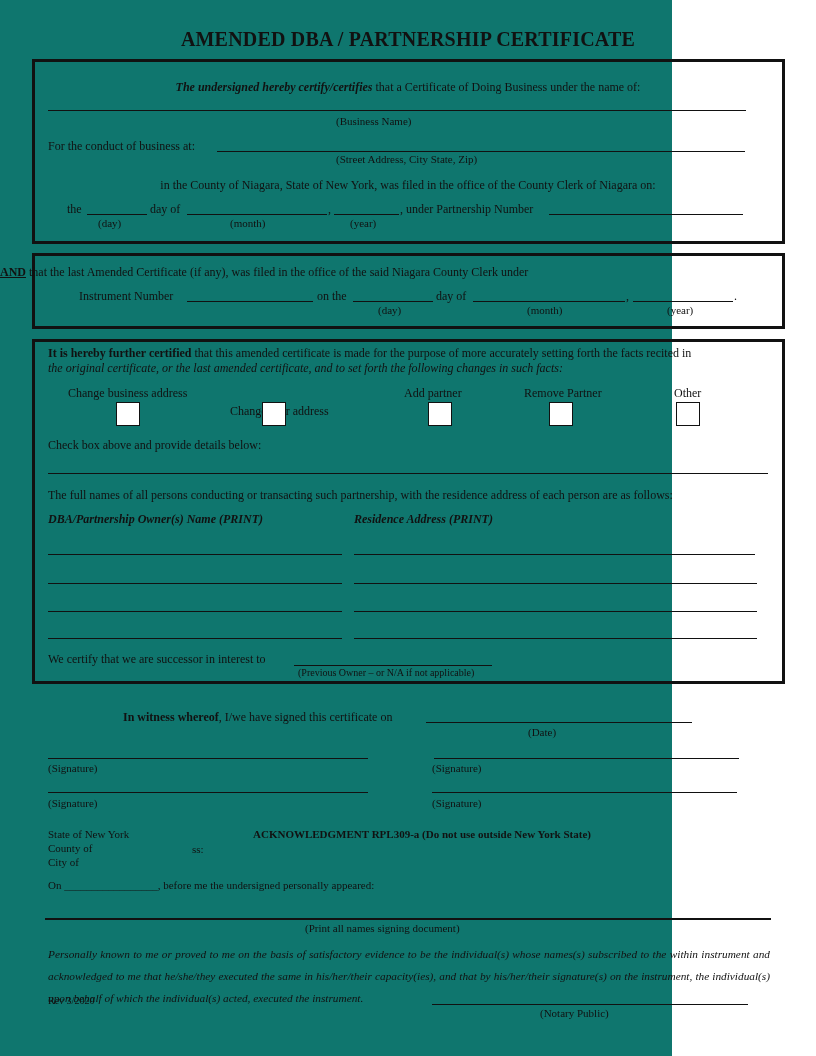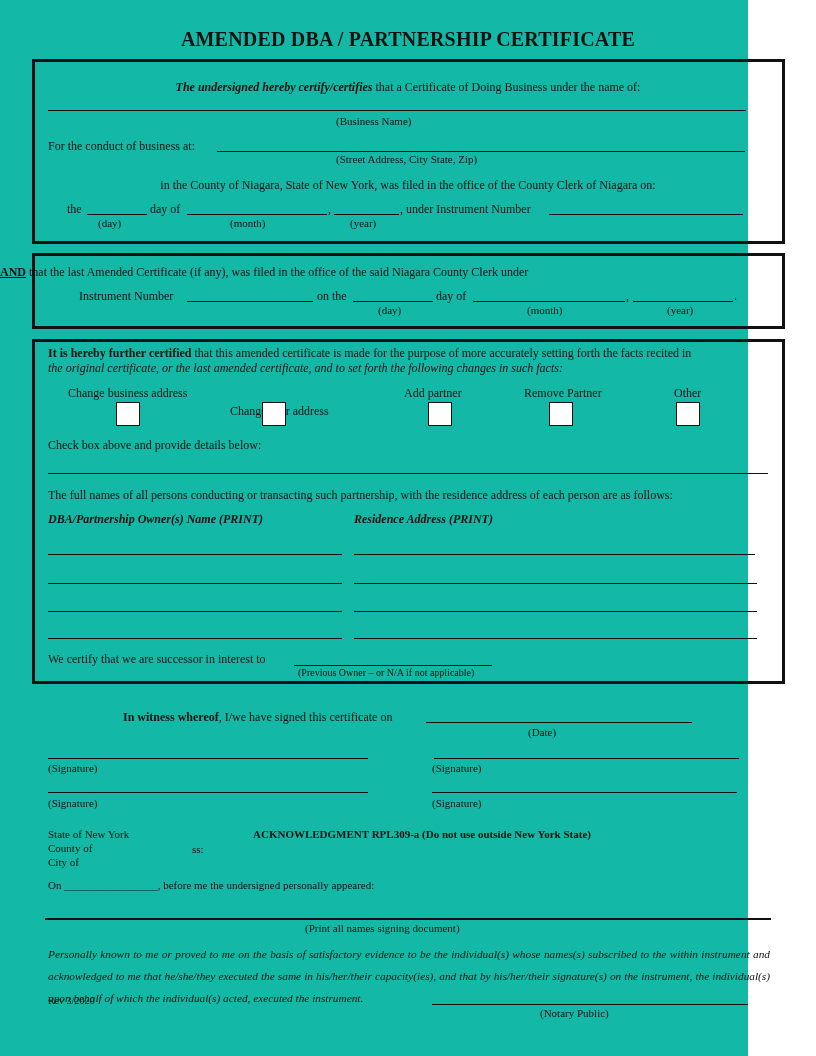--- a/index.html
+++ b/index.html
@@ -1,16 +1,16 @@
 <!DOCTYPE html>
 <html><head>
 <meta charset="utf-8">
 <style>
   body { margin:0; background:#fff; }
-  .page { position:relative; width:748px; height:1056px; background:#14b8a6; font-family:"Liberation Serif", serif; color:#111; font-size:12px; }
+  .page { position:relative; width:672px; height:1056px; background:#0f766e; font-family:"Liberation Serif", serif; color:#111; font-size:12px; }
   .abs { position:absolute; white-space:nowrap; }
   .title { left:0; width:816px; top:28px; text-align:center; font-size:20px; font-weight:bold; letter-spacing:0.2px; }
   .box { position:absolute; border:3px solid #111; box-sizing:border-box; }
   .line { position:absolute; border-bottom:1px solid #111; height:0; }
   .line2 { position:absolute; border-bottom:1.5px solid #111; height:0; }
   .small { font-size:11px; }
   .cap { font-size:11px; }
   .cb { position:absolute; width:24px; height:24px; border:1px solid #111; box-sizing:border-box; background:#fff; }
   .ital { font-style:italic; }
   .bold { font-weight:bold; }
@@ -35,21 +35,21 @@
   <div class="abs small" style="left:336px; top:153px;">(Street Address, City State, Zip)</div>
 
   <div class="abs" style="left:0; width:816px; top:178px; text-align:center;">in the County of Niagara, State of New York, was filed in the office of the County Clerk of Niagara on:</div>
 
   <div class="abs" style="left:67px; top:202px;">the</div>
   <div class="line" style="left:87px; top:214px; width:60px;"></div>
   <div class="abs" style="left:150px; top:202px;">day of</div>
   <div class="line" style="left:187px; top:214px; width:140px;"></div>
   <div class="abs" style="left:328px; top:202px;">,</div>
   <div class="line" style="left:334px; top:214px; width:65px;"></div>
-  <div class="abs" style="left:400px; top:202px;">, under Instrument Number</div>
+  <div class="abs" style="left:400px; top:202px;">, under Partnership Number</div>
   <div class="line" style="left:549px; top:214px; width:194px;"></div>
   <div class="abs cap" style="left:98px; top:217px;">(day)</div>
   <div class="abs cap" style="left:230px; top:217px;">(month)</div>
   <div class="abs cap" style="left:350px; top:217px;">(year)</div>
 
   <div class="box" style="left:32px; top:253px; width:753px; height:76px;"></div>
   <div class="abs" style="left:0; width:816px; top:265px; text-align:left;">
     <span class="bold" style="text-decoration:underline;">AND</span><span> that the last Amended Certificate (if any), was filed in the office of the said Niagara County Clerk under</span>
   </div>
   <div class="abs" style="left:79px; top:289px;">Instrument Number</div>

